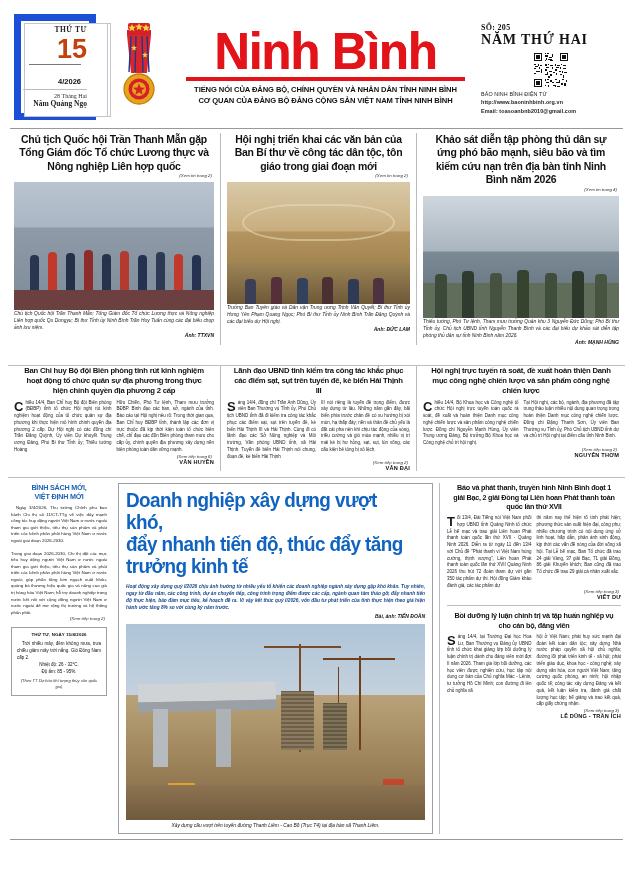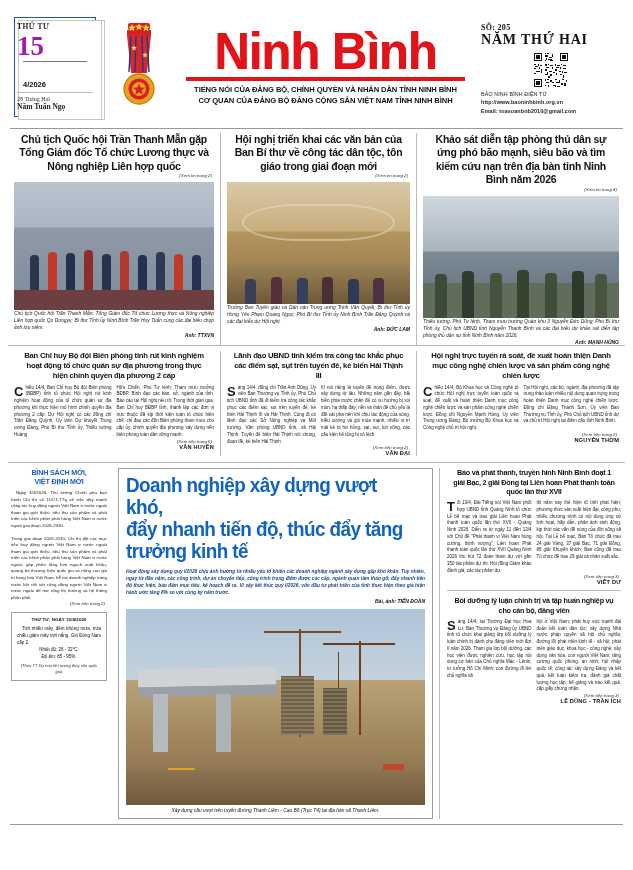--- a/index.html
+++ b/index.html
@@ -10,32 +10,32 @@
     font-family: "Liberation Sans", sans-serif;
     color: #111;
     overflow: hidden;
   }
   .page { position: relative; width: 633px; height: 870px; padding: 6px 8px; }
 
   
   .masthead { display:flex; align-items:center; height:120px; padding: 2px 4px 0 4px; }
   .date-box-wrap { width:96px; position:relative; flex:0 0 96px; }
   .date-box {
-    border:1px solid #1d4ed8; background:#fff; width:82px; margin-left:2px;
-    text-align:left; padding:4px 2px 5px 2px; position:relative; z-index:3;
+    border:7px solid #1d4ed8; background:#fff; width:82px; margin-left:2px;
+    text-align:right; padding:4px 2px 5px 2px; position:relative; z-index:3;
   }
   .date-box::after, .date-box::before {
     content:""; position:absolute; border:1px solid #c2c6cb; background:#fff;
     width:82px; height:100%; top:2px; z-index:-1;
   }
   .date-box::after { left:3px; }
   .date-box::before { left:6px; z-index:-2; }
   .dow { font-family:"Liberation Serif", serif; font-size:7.5px; font-weight:700; letter-spacing:.5px; color:#222; }
-  .daynum { font-family:Liberation Serif, serif; font-size:27px; font-weight:700; color:#a21caf; line-height:1.05; margin:1px 0 1px; }
-  .monthyear { font-size:7.5px; font-weight:700; border-top:1px solid #777; padding-top:18px; margin:0 6px; }
+  .daynum { font-family:Liberation Sans, sans-serif; font-size:27px; font-weight:700; color:#c2410c; line-height:1.05; margin:1px 0 1px; }
+  .monthyear { font-size:7.5px; font-weight:700; border-top:1px solid #777; padding-top:12px; margin:0 6px; }
   .lunar1 { font-family:"Liberation Serif", serif; font-size:6px; margin-top:3px; color:#333; border-top:1px solid #bbb; padding-top:3px; }
   .lunar2 { font-family:"Liberation Serif", serif; font-size:7.5px; font-weight:700; color:#222; }
 
   .medal { flex:0 0 62px; display:flex; justify-content:center; align-items:center; }
 
   .title-block { flex:1 1 auto; text-align:center; padding:0 4px; }
   .paper-title {
     font-family:"Liberation Sans", sans-serif;
     font-weight:900; font-size:52px; color:#e3131a; line-height:.92;
     letter-spacing:-1px; font-stretch:condensed; transform: scaleX(0.94);
@@ -80,21 +80,21 @@
   .ph-b { height:122px; background:
       linear-gradient(180deg,#d8c9a8 0%, #c9ae7e 40%, #b4955f 41%, #8e7142 100%);
   }
   .ph-c { height:122px; background:
       linear-gradient(180deg,#c2ccd4 0%, #a9b6c0 45%, #7b8a95 46%, #5d6b76 100%);
   }
   .figgroup { position:absolute; bottom:0; left:0; right:0; height:62%; }
   .fig { position:absolute; bottom:0; width:9px; border-radius:4px 4px 0 0; }
 
   
-  .mid3 { display:flex; margin-top:0; padding-top:5px; }
+  .mid3 { display:flex; margin-top:20px; }
   .mid3 > div { padding:0 6px; }
   .mid3 .hl { font-size:8.1px; }
 
   
   .lower { display:flex; margin-top:6px; padding-top:5px; }
   .lcol { flex:0 0 104px; padding:0 5px 0 3px; }
   .mcol { flex:1 1 auto; padding:0 6px; }
   .rcol { flex:0 0 186px; padding:0 4px 0 7px; }
 
   .section-head { text-align:center; font-size:7.2px; font-weight:800; color:#1b63b5; line-height:1.25; letter-spacing:-.2px; }
@@ -133,21 +133,21 @@
 <div class="page">
 
   <div class="masthead">
 
     <div class="date-box-wrap">
       <div class="date-box">
         <div class="dow">THỨ TƯ</div>
         <div class="daynum">15</div>
         <div class="monthyear">4/2026</div>
         <div class="lunar1">28 Tháng Hai</div>
-        <div class="lunar2">Năm Tuấn Ngọ</div>
+        <div class="lunar2">Năm Quảng Ngọ</div>
       </div>
     </div>
 
     <div class="medal">
       <svg width="46" height="92" viewBox="0 0 46 92">
         <rect x="12" y="2" width="22" height="7" rx="2" fill="#d42027"></rect>
         <polygon points="11,9 35,9 35,14 11,14" fill="#d42027"></polygon>
         <polygon points="11,14 35,14 31,52 15,52" fill="#d8262c"></polygon>
         <g stroke="#1b3a8f" stroke-width="1.4">
           <line x1="15" y1="15" x2="13" y2="51"></line>

